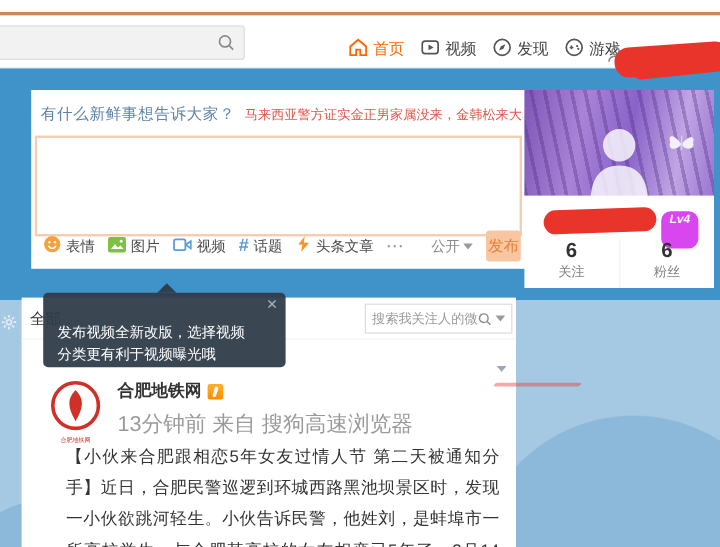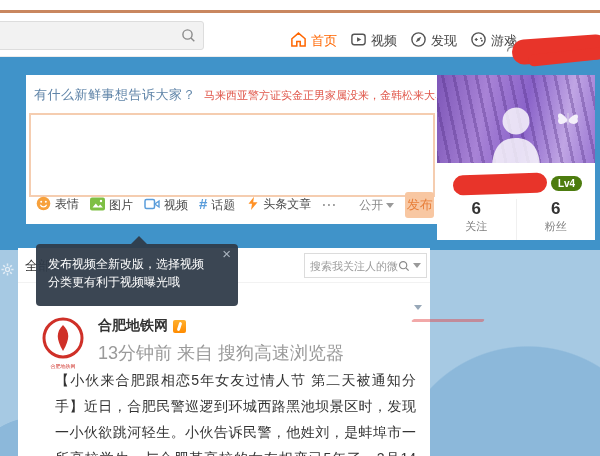--- a/index.html
+++ b/index.html
@@ -34,35 +34,35 @@
 
   
   .composer { position:absolute; left:26px; top:75px; width:412px; height:149px; background:#fff; z-index:10; }
   .composer-header { position:absolute; left:8px; right:2px; top:11px; height:18px; display:flex;
                      align-items:baseline; white-space:nowrap; overflow:hidden; }
   .prompt   { font-size:13px; color:#5f84a8; letter-spacing:.5px; flex-shrink:0; }
   .trending { margin-left:8px; font-size:11px; color:#e0564a; }
   .compose-box { position:absolute; left:3px; right:3px; top:38px; height:84px; background:#fff;
                  border:2px solid #f5cdb0; resize:none; outline:none; font-size:13px; padding:5px; }
   .composer-toolbar { position:absolute; left:10px; right:4px; bottom:5px; height:28px; display:flex; align-items:center; gap:11px; }
-  .tool { display:flex; align-items:flex-start; gap:4px; font-size:12px; color:#4a4a4a; cursor:pointer; white-space:nowrap; }
+  .tool { display:flex; align-items:center; gap:4px; font-size:12px; color:#4a4a4a; cursor:pointer; white-space:nowrap; }
   .hash { color:#5a9ddb; font-weight:bold; font-size:15px; line-height:14px; }
   .dots { color:#999; font-weight:bold; letter-spacing:1px; font-size:12px; cursor:pointer; }
   .tb-spacer { flex:1; }
   .visibility { font-size:12px; color:#888; display:flex; align-items:center; gap:3px; cursor:pointer; white-space:nowrap; }
   .caret { width:0; height:0; border-left:4px solid transparent; border-right:4px solid transparent; border-top:5px solid #9a9a9a; }
   .publish-btn { width:60px; height:26px; background:#f8c7a2; border:none; border-radius:3px;
                  color:#e8803c; font-size:13px; cursor:pointer; font-family:Liberation Serif, serif; }
 
   
   .tooltip { position:absolute; left:36px; top:244px; width:202px; height:62px; background:rgba(47,58,72,.94);
              border-radius:4px; z-index:40; color:#fff; }
   .tooltip::before { content:""; position:absolute; left:95px; top:-8px; border-left:8px solid transparent;
              border-right:8px solid transparent; border-bottom:8px solid rgba(47,58,72,.94); }
-  .tooltip-text { padding:11px 26px 0 12px; font-size:12px; line-height:18px; }
+  .tooltip-text { padding:24px 26px 0 12px; font-size:12px; line-height:18px; }
   .tooltip-close { position:absolute; right:7px; top:1px; font-size:15px; color:#aab4bf; cursor:pointer; }
 
   
   .feed-card { position:absolute; left:18px; top:248px; width:412px; height:208px; background:#fff; z-index:9; }
   .feed-tab  { position:absolute; left:7px; top:9px; font-size:13px; color:#333; cursor:pointer; }
   .feed-search { position:absolute; right:3px; top:5px; width:123px; height:25px; border:1px solid #dcdcdc;
                  display:flex; align-items:center; padding:0 5px; background:#fff; }
   .feed-search input { flex:1; min-width:0; border:none; outline:none; background:transparent; font-size:11px; color:#777; }
   .feed-search input::placeholder { color:#9a9a9a; }
   .feed-divider { position:absolute; left:0; right:0; top:34px; height:1px; background:#f2f2f2; }
@@ -89,22 +89,22 @@
   
   .profile-card { position:absolute; left:437px; top:75px; width:158px; height:165px; background:#fff; z-index:10; }
   .cover { position:absolute; left:0; top:0; width:158px; height:88px; overflow:hidden;
            background:linear-gradient(100deg,#7e57b8 0%,#a883d6 30%,#8a63c9 55%,#c0a5e4 80%,#9a76d2 100%); }
   .cover .streaks { position:absolute; inset:0;
            background:repeating-linear-gradient(78deg, rgba(70,35,120,.30) 0 3px, transparent 3px 11px); }
   .butterfly { position:absolute; right:14px; top:34px; }
   .silhouette { position:absolute; left:50%; transform:translateX(-50%); top:28px; z-index:3; }
   .name-scribble { position:absolute; left:16px; top:99px; width:94px; height:20px; background:#e8342a;
                    border-radius:10px; transform:rotate(-2deg); z-index:12; }
-  .level-badge { position:absolute; left:114px; top:101px; width:31px; height:15px; background:#4d7c0f;
-                 border-radius:8px; color:#fff; font-size:10px; font-weight:bold;
+  .level-badge { position:absolute; left:114px; top:101px; width:31px; height:31px; background:#d946ef;
+                 border-radius:8px; color:#fff; font-size:10px; font-style:italic; font-weight:bold;
                  text-align:center; line-height:15px; cursor:pointer; }
   .stats { position:absolute; left:0; right:0; top:124px; height:41px; display:flex; }
   .stat { flex:1; text-align:center; cursor:pointer; }
   .stat + .stat { border-left:1px solid #f0f0f0; }
   .stat-value { font-size:17px; font-weight:bold; color:#333; line-height:20px; }
   .stat-label { font-size:11px; color:#808080;font-family:Liberation Serif, serif; }
 </style>
 </head>
 <body>
 

